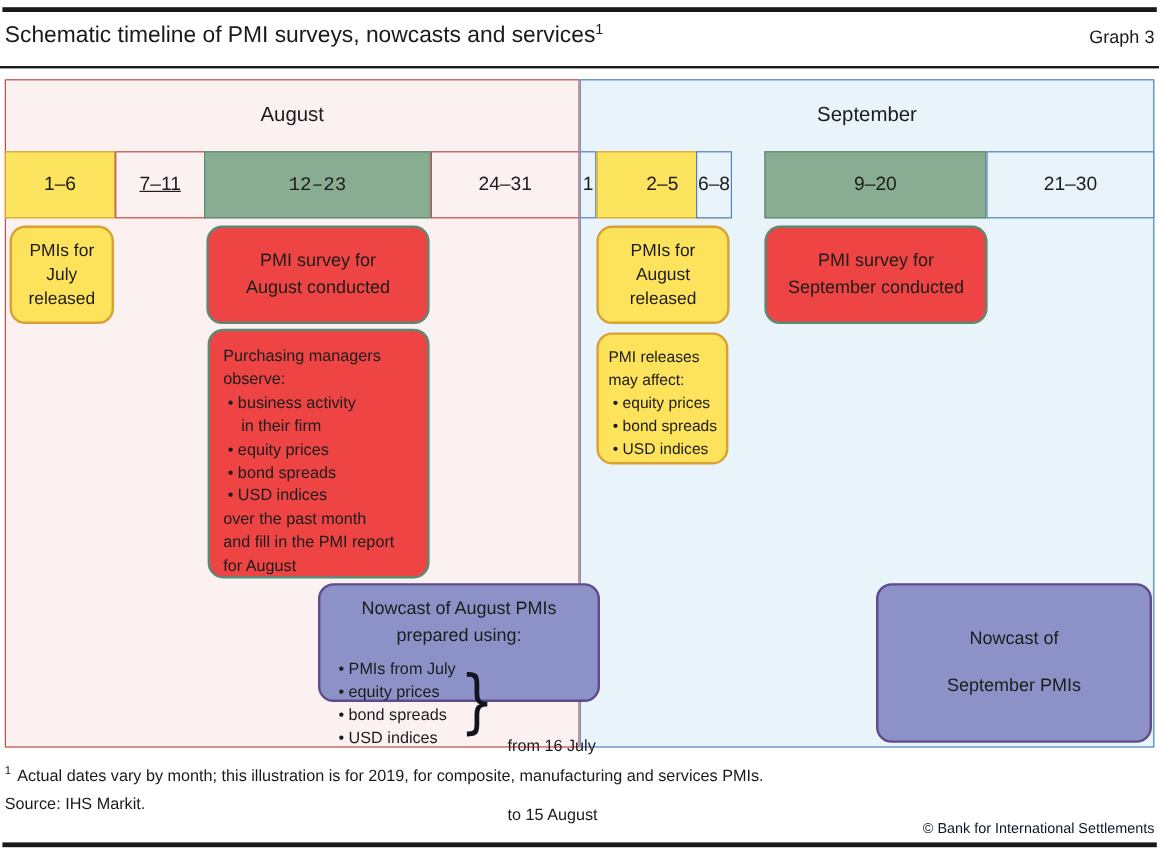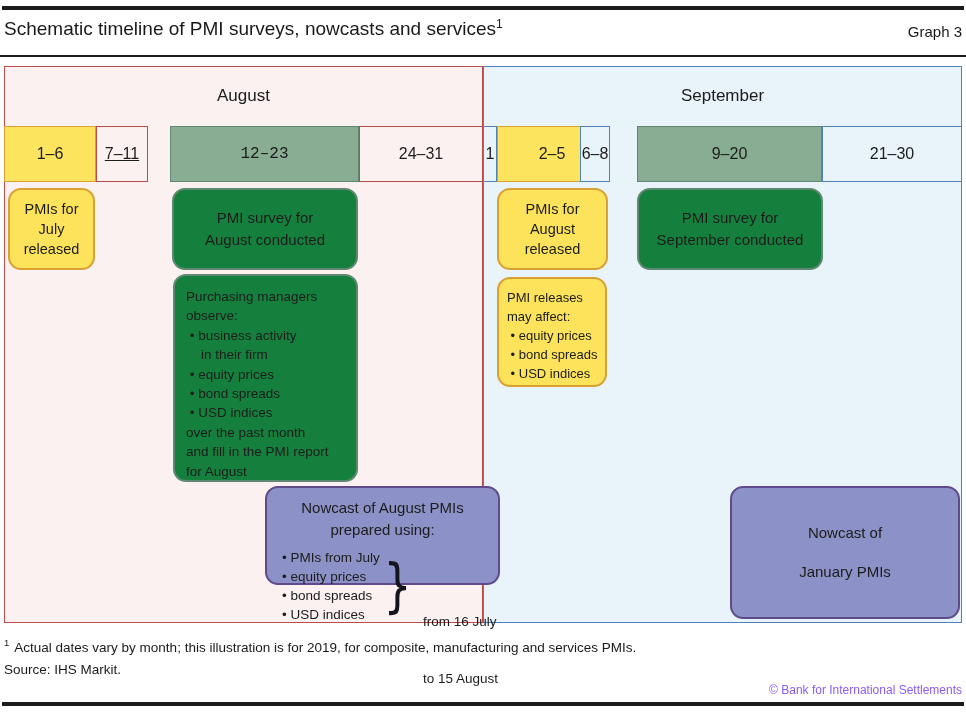--- a/index.html
+++ b/index.html
@@ -25,33 +25,33 @@
   .month-label-september { left: 483px; width: 479px; }
 
   
   .cell { position: absolute; top: 126px; height: 56px; display: flex; align-items: center; justify-content: center; font-size: 16px; border: 1.5px solid; }
   .cell-plain-aug { background: #FCF1F1; border-color: #BE4B48; }
   .cell-plain-sep { background: #E9F3FA; border-color: #4F81BD; }
   .cell-yellow { background: #FCE45E; border-color: #D9A032; }
   .cell-green { background: #88AD93; border-color: #5E8871; }
 
   .c-aug-1  { left: 4px;   width: 92px; }
-  .c-aug-2  { left: 96px;  width: 52px; text-decoration: underline; }
+  .c-aug-2  { left: 96px;  width: 75px; text-decoration: underline; }
   .c-aug-3  { left: 170px; width: 189px; font-family: Liberation Mono, monospace; }
   .c-aug-4  { left: 359px; width: 124px; }
   .c-sep-1  { left: 483px; width: 14px; }
   .c-sep-2  { left: 497px; width: 110px; }
   .c-sep-3  { left: 580px; width: 30px; }
   .c-sep-4  { left: 637px; width: 185px; }
   .c-sep-5  { left: 822px; width: 140px; }
 
   
   .rbox { position: absolute; border-radius: 13px; border: 2px solid; }
   .rbox-yellow { background: #FDE35B; border-color: #D9A032; }
-  .rbox-green  { background: #15803d; border-color: #5E8871; }
+  .rbox-green  { background: #ef4444; border-color: #5E8871; }
   .rbox-purple { background: #8C92C7; border-color: #5F4B8B; }
 
   .rbox-center { display: flex; flex-direction: column; align-items: center; justify-content: center; text-align: left; }
 
   .b-pmis-july    { left: 8px;   top: 188px; width: 87px;  height: 82px; font-size: 14.5px; line-height: 1.4; }
   .b-survey-aug   { left: 172px; top: 188px; width: 186px; height: 82px; font-size: 15px; line-height: 1.5; }
   .b-pmis-aug     { left: 497px; top: 188px; width: 111px; height: 82px; font-size: 14.5px; line-height: 1.4; }
   .b-survey-sep   { left: 637px; top: 188px; width: 186px; height: 82px; font-size: 15px; line-height: 1.5; }
 
   .b-observe { left: 173px; top: 274px; width: 185px; height: 208px; padding: 11px 4px 0 11px; font-size: 13.5px; }
@@ -66,21 +66,21 @@
   .nc-left .line { white-space: pre; line-height: 19px; }
   .nc-brace { font-family: "DejaVu Sans", sans-serif; font-size: 52px; line-height: 52px; margin-top: 18px; transform: scaleY(1.12) scaleX(0.85); transform-origin: center; color: #14141e; }
   .nc-note { margin-left: 9px; margin-top: 26px; font-size: 13.5px; line-height: 19px; white-space: pre; }
 
   .b-nowcast-sep { left: 730px; top: 486px; width: 230px; height: 133px; font-size: 15px; line-height: 1.5; gap: 16px; }
 
   
   .footnote { position: absolute; left: 4px; top: 637px; font-size: 13.5px; color: #1a1a1a; }
   .footnote sup { font-size: 9.5px; margin-right: 5px; }
   .source { position: absolute; left: 4px; top: 662px; font-size: 13.5px; color: #1a1a1a; }
-  .copyright { position: absolute; right: 4px; top: 683px; font-size: 12px; color: #8b5cf6; }
+  .copyright { position: absolute; right: 4px; top: 683px; font-size: 12px; color: #0f172a; }
 </style>
 </head>
 <body>
 
 <div class="page">
 
   <div class="rule-thick rule-top"></div>
 
   <div class="title"><span>Schematic timeline of PMI surveys, nowcasts and services</span><sup>1</sup></div>
   <div class="graph-label">Graph 3</div>
@@ -161,21 +161,21 @@
       <div class="nc-brace">}</div>
       <div class="nc-note">
         <div>from 16 July</div>
         <div>to 15 August</div>
       </div>
     </div>
   </div>
 
   <div class="rbox rbox-purple rbox-center b-nowcast-sep">
     <div class="line">Nowcast of</div>
-    <div class="line">January PMIs</div>
+    <div class="line">September PMIs</div>
   </div>
 
   <div class="footnote"><sup>1</sup><span>Actual dates vary by month; this illustration is for 2019, for composite, manufacturing and services PMIs.</span></div>
   <div class="source">Source: IHS Markit.</div>
   <div class="copyright">© Bank for International Settlements</div>
 
   <div class="rule-thick rule-bottom"></div>
 
 </div>
 

